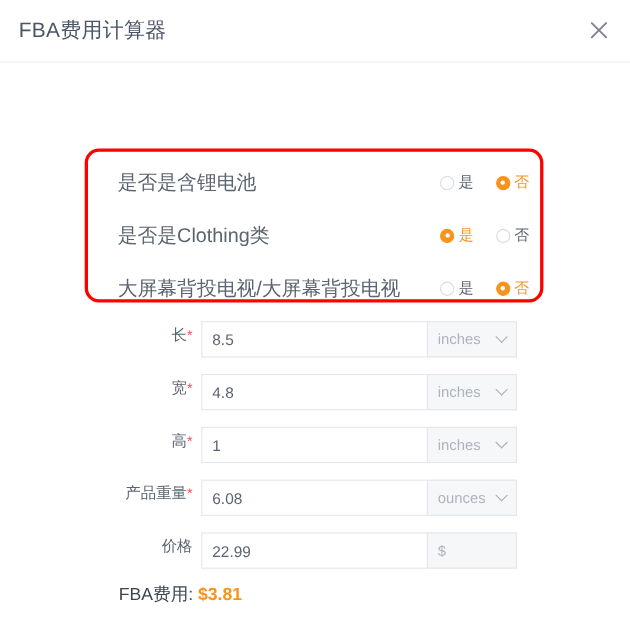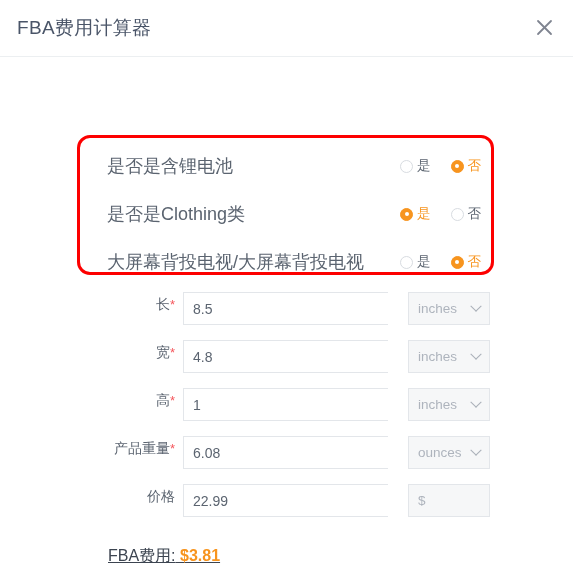--- a/index.html
+++ b/index.html
@@ -180,40 +180,38 @@
     border: 1px solid #e3e6ea;
     background: #f6f7f8;
     display: flex;
     align-items: center;
     justify-content: space-between;
     padding: 0 9px;
     font-size: 13.5px;
     color: #aeb4bd;
     cursor: pointer;
     user-select: none;
-    margin-left: 20px;
   }
   .unit-addon.static { cursor: default; justify-content: flex-start; }
   .chev {
     display: inline-block;
     width: 8px; height: 8px;
     border-right: 1.6px solid #a9afb8;
     border-bottom: 1.6px solid #a9afb8;
     transform: rotate(45deg) translate(-2px,-2px);
   }
 
   
   .result-line {
     position: absolute;
     left: 108px;
-    top: 489px;
+    top: 473px;
     font-size: 16px;
     color: #3c4450;
     white-space: nowrap;
-    text-decoration: underline;
   }
   .result-amount {
     color: #f7941e;
     font-weight: bold;
     font-size: 16px;
   }
 </style>
 </head>
 <body>
 

